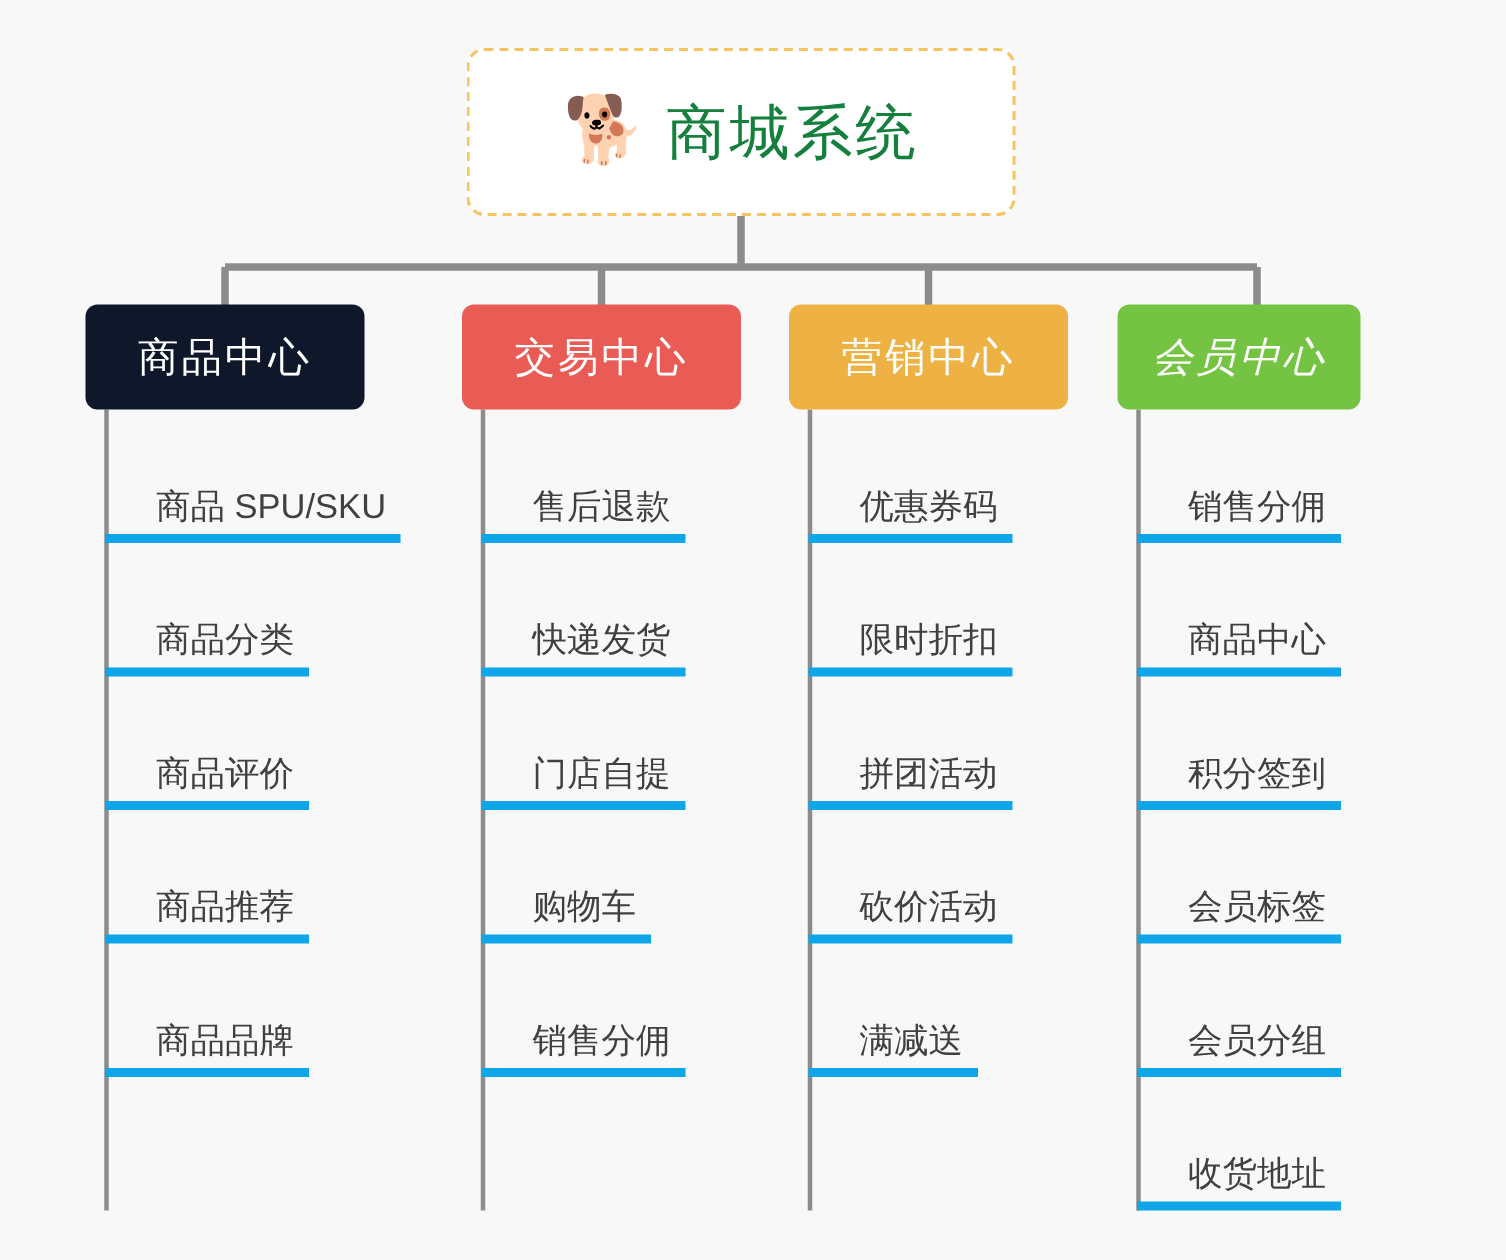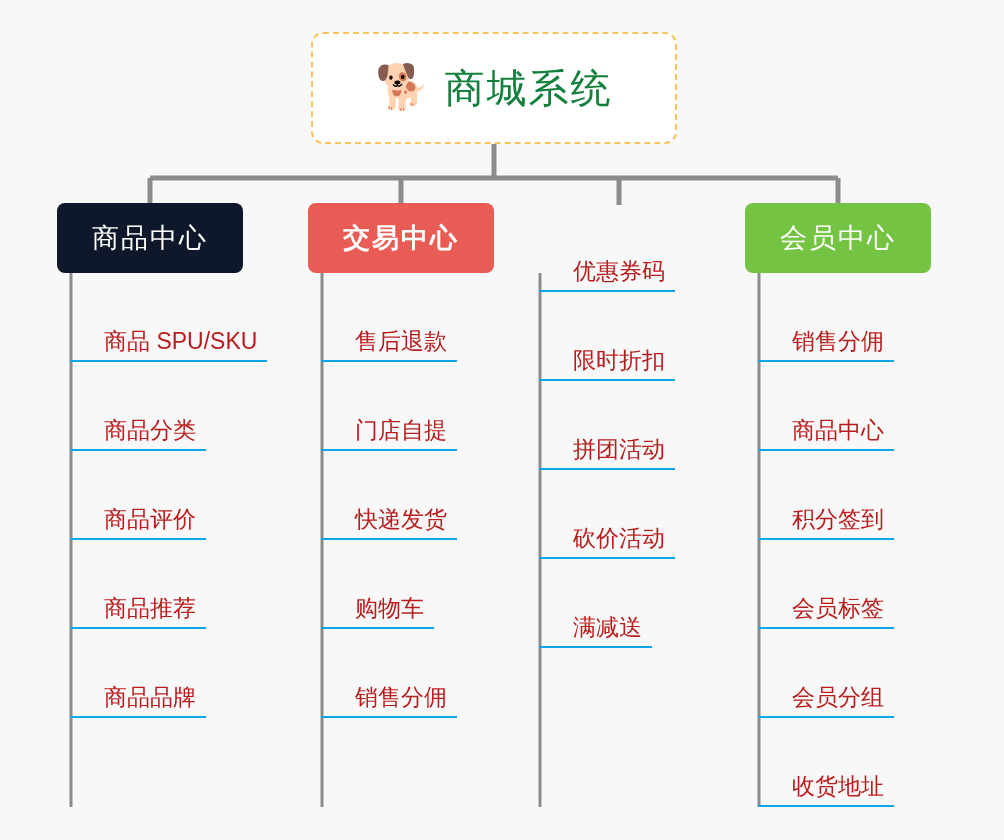--- a/index.html
+++ b/index.html
@@ -87,24 +87,24 @@
   .leaf {
     position: relative;
     height: 89px;
     box-sizing: border-box;
     display: flex;
     align-items: flex-end;
     justify-content: flex-start;
   }
   .leaf-label {
     font-size: 23px;
-    color: #b91c1c;
+    color: #404040;
     white-space: nowrap;
     padding: 0 10px 6px 34px;
-    border-bottom: 2px solid #0ea5e9;
+    border-bottom: 6px solid #0ea5e9;
     display: inline-block;
     line-height: 1.1;
   }
 </style>
 </head>
 <body>
 
 <div id="mindmap">
 
   <svg id="connectors" viewBox="0 0 1004 840" xmlns="http://www.w3.org/2000/svg">
@@ -141,62 +141,65 @@
         </div>
         <div class="leaf">
           <span class="leaf-label">商品推荐</span>
         </div>
         <div class="leaf">
           <span class="leaf-label">商品品牌</span>
         </div>
       </div>
     </div>
     <div class="column" style="left: 308px; width: 186px;">
-      <div class="cat-box" style="background: rgb(232, 92, 85); width: 186px; font-weight: bold;">
+      <div class="cat-box" style="background: rgb(232, 92, 85); width: 186px;">
         <span>交易中心</span>
       </div>
       <div class="leaves">
         <div class="leaf">
           <span class="leaf-label">售后退款</span>
         </div>
         <div class="leaf">
+          <span class="leaf-label">快递发货</span>
+        </div>
+        <div class="leaf">
           <span class="leaf-label">门店自提</span>
         </div>
         <div class="leaf">
-          <span class="leaf-label">快递发货</span>
-        </div>
-        <div class="leaf">
           <span class="leaf-label">购物车</span>
         </div>
         <div class="leaf">
           <span class="leaf-label">销售分佣</span>
         </div>
       </div>
     </div>
     <div class="column" style="left: 526px; width: 186px;">
+      <div class="cat-box" style="background: rgb(238, 178, 68); width: 186px;">
+        <span>营销中心</span>
+      </div>
       <div class="leaves">
         <div class="leaf">
           <span class="leaf-label">优惠券码</span>
         </div>
         <div class="leaf">
           <span class="leaf-label">限时折扣</span>
         </div>
         <div class="leaf">
           <span class="leaf-label">拼团活动</span>
         </div>
         <div class="leaf">
           <span class="leaf-label">砍价活动</span>
         </div>
         <div class="leaf">
           <span class="leaf-label">满减送</span>
         </div>
       </div>
     </div>
     <div class="column" style="left: 745px; width: 186px;">
-      <div class="cat-box" style="background: rgb(116, 195, 67); width: 186px;">
+      <div class="cat-box" style="background: rgb(116, 195, 67); width: 162px; font-style: italic;">
         <span>会员中心</span>
       </div>
       <div class="leaves">
         <div class="leaf">
           <span class="leaf-label">销售分佣</span>
         </div>
         <div class="leaf">
           <span class="leaf-label">商品中心</span>
         </div>
         <div class="leaf">

